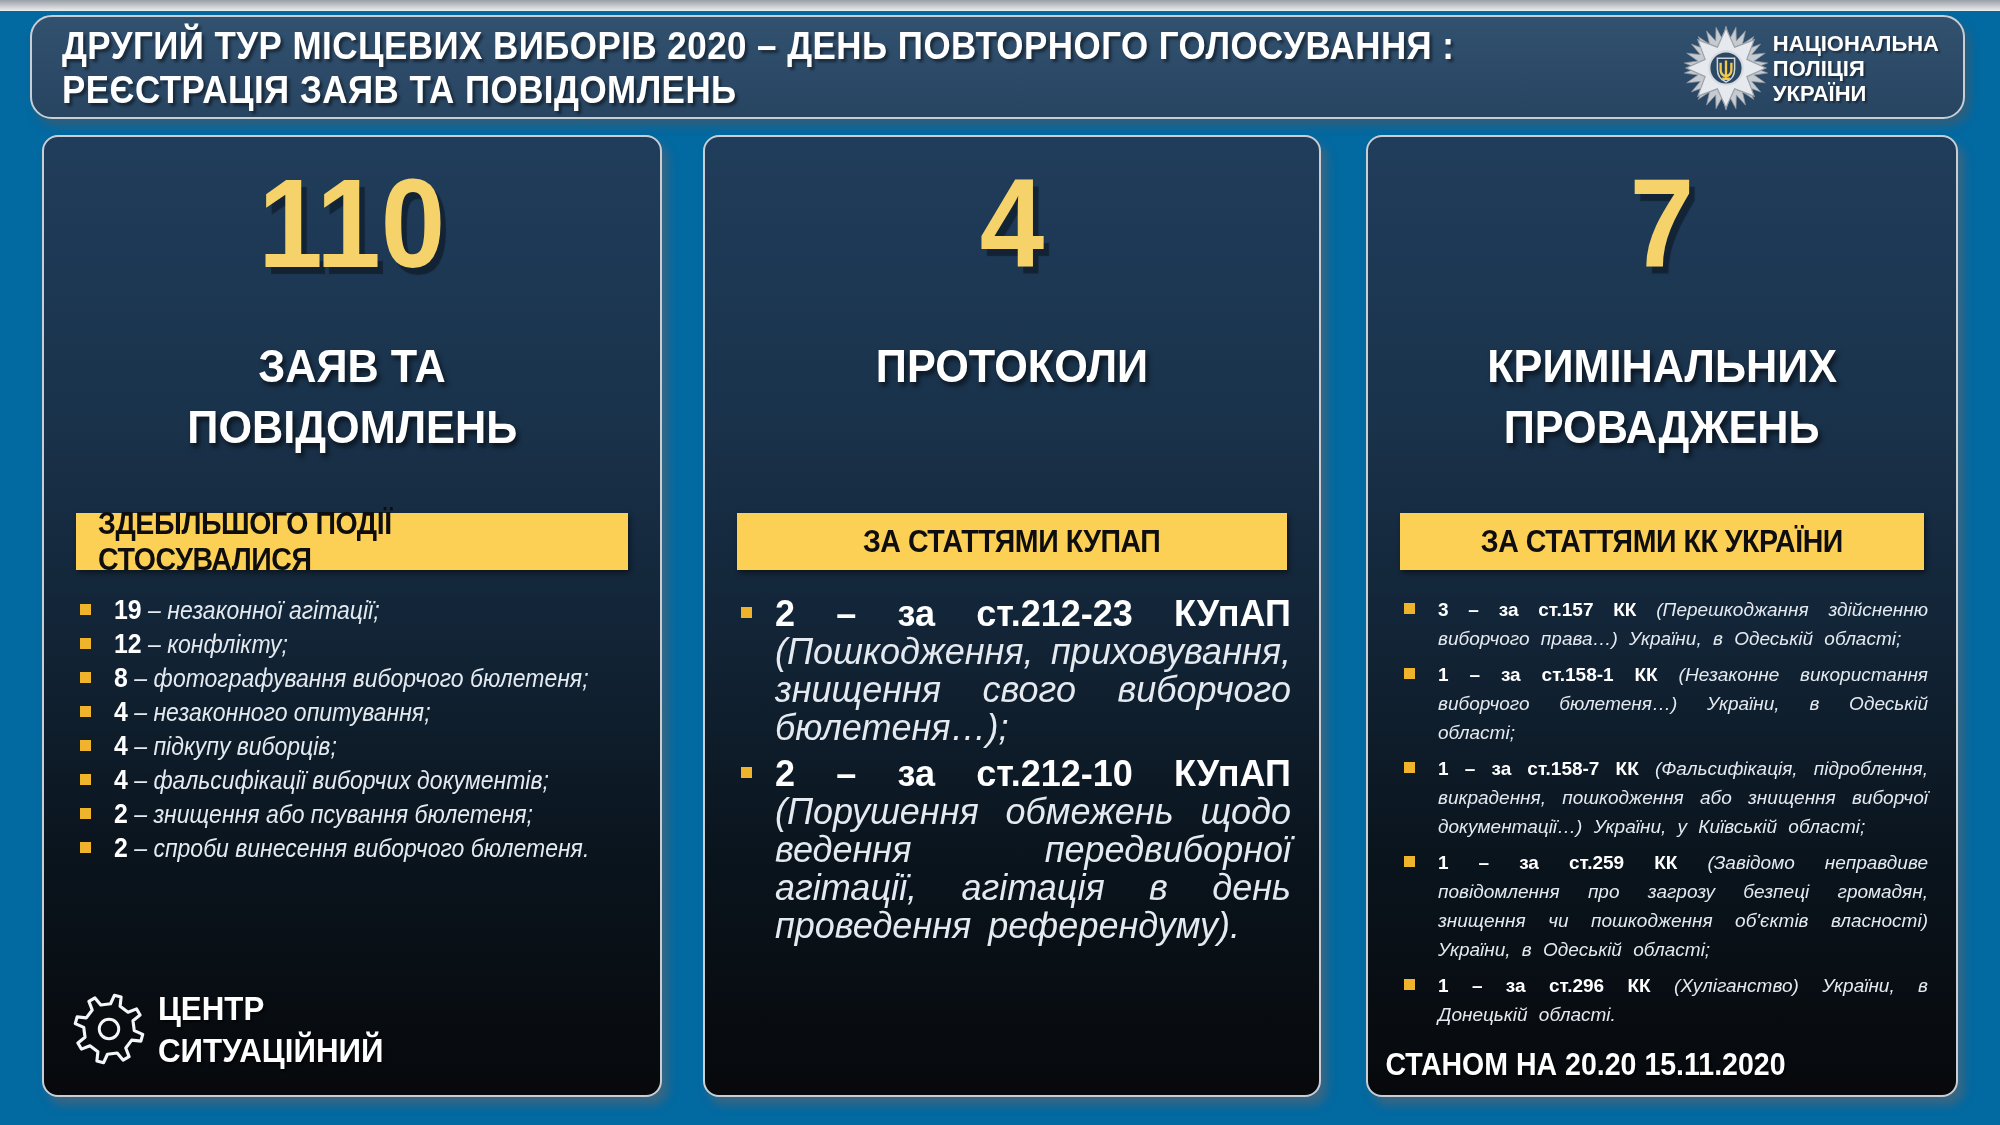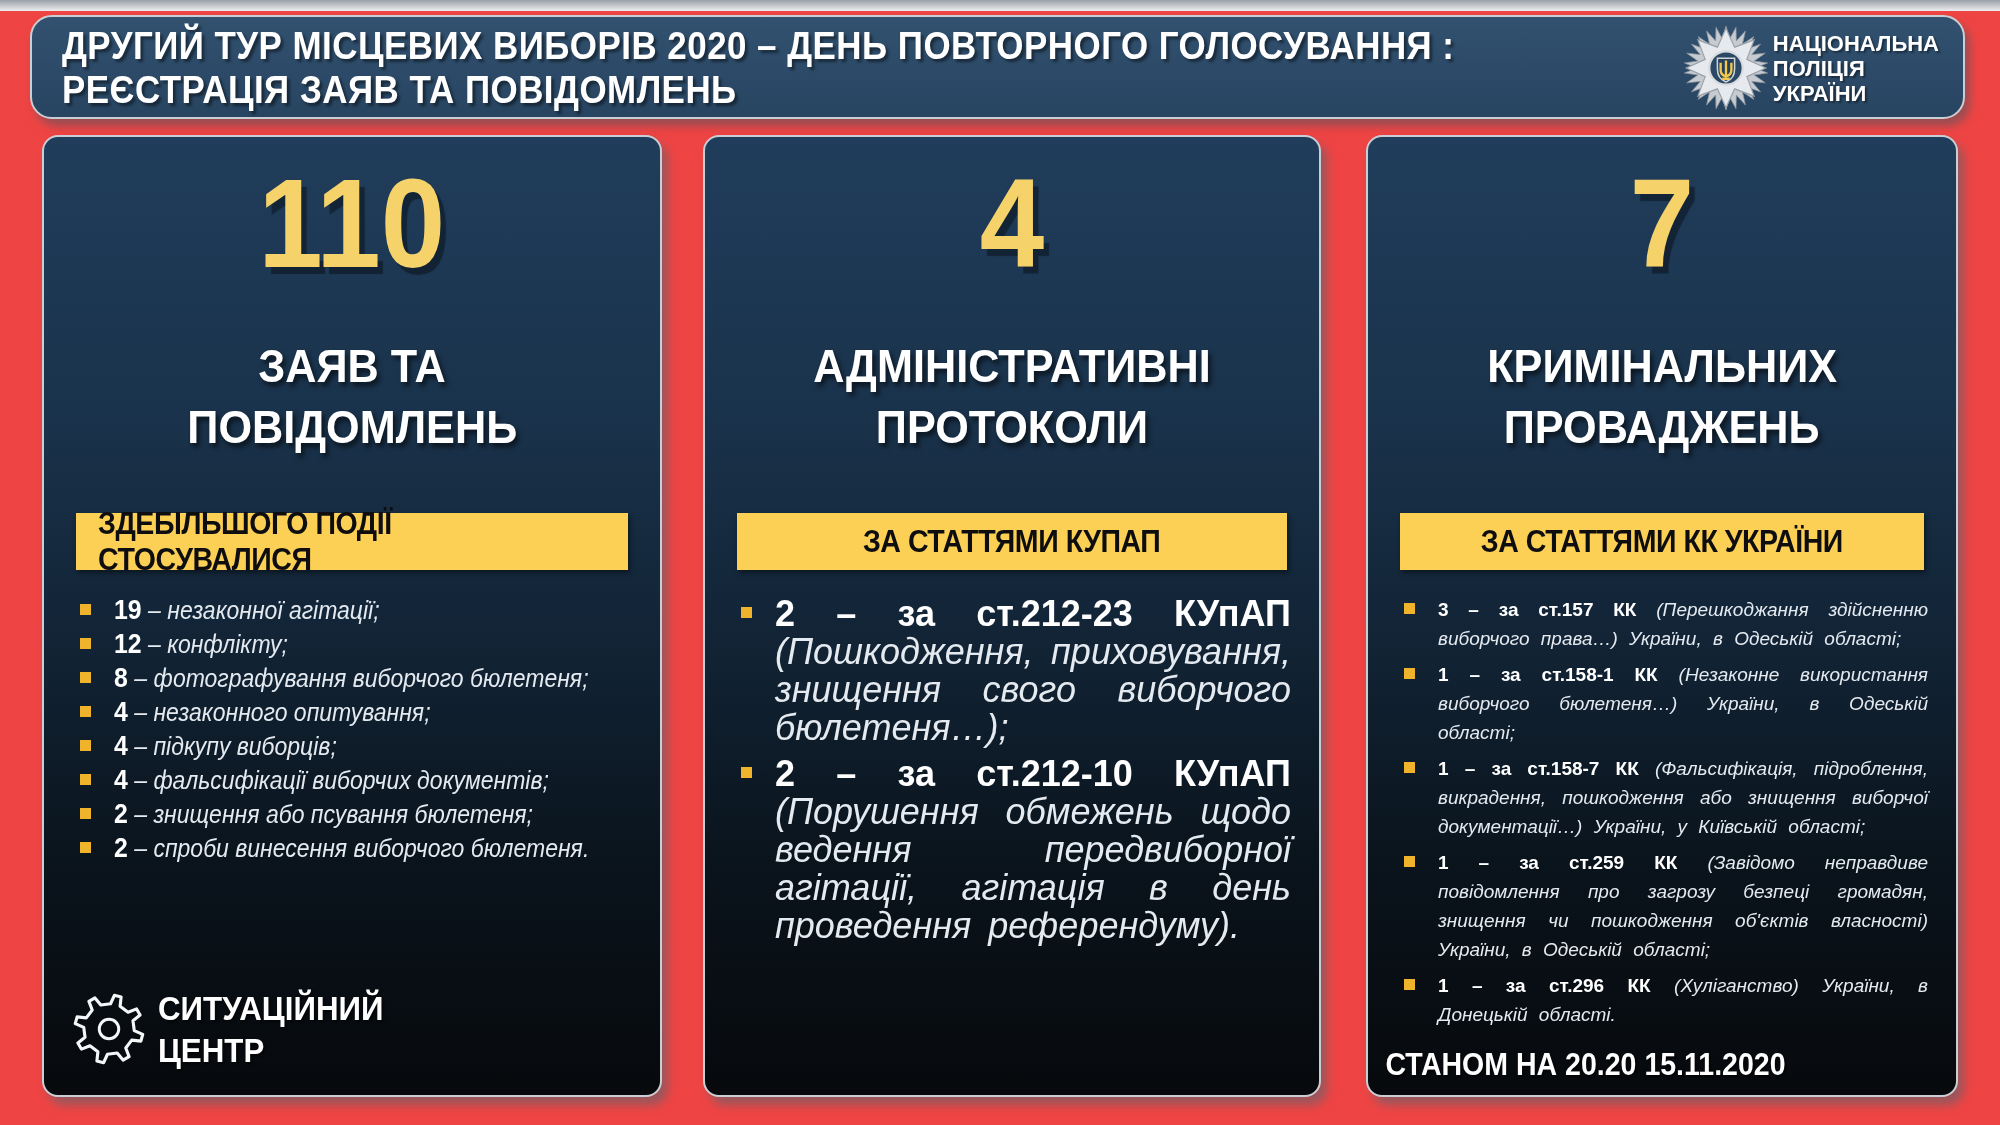--- a/index.html
+++ b/index.html
@@ -1,16 +1,16 @@
 <!DOCTYPE html>
 <html style="--header-bg: #2c4a68; --card-top: #203d5b; --card-mid: #122436; --card-bottom: #07090c; --accent-yellow: #f5d36a; --banner-yellow: #fccf55; --bullet-yellow: #f0b32c; --text-light: #e4eaf0; --banner-text: #0e0e10; --edge-silver: #c9ced4;"><head>
 <meta charset="utf-8">
 <style>
   html,body{margin:0;padding:0;background:#fff;}
-  .stage{position:relative;width:2000px;height:1125px;background:#ef4444;overflow:hidden;
+  .stage{position:relative;width:2000px;height:1125px;background:#0369a1;overflow:hidden;
          font-family:"Liberation Sans","DejaVu Sans",sans-serif;}
   .top-strip{position:absolute;left:0;top:0;width:2000px;height:11px;
          background:linear-gradient(180deg,#999fa6 0%,#c7cbcf 55%,#eceeef 100%);}
   
   .header{position:absolute;left:30px;top:15px;width:1935px;height:104px;
           background:linear-gradient(180deg,#31516f 0%,var(--header-bg,#2c4a68) 60%,#274460 100%);
           border:2px solid var(--edge-silver,#c9ced4);border-radius:22px;
           box-shadow:5px 7px 9px rgba(80,85,92,.55);box-sizing:border-box;}
   .header-titles{position:absolute;left:30px;top:7px;color:#fff;font-weight:700;}
   .hline{font-size:38px;line-height:44px;letter-spacing:.5px;
@@ -106,30 +106,29 @@
       <div class="li"><span class="bullet"></span><span class="row sqz-l"><b>4</b> <i>– фальсифікації виборчих документів;</i></span></div>
       <div class="li"><span class="bullet"></span><span class="row sqz-l"><b>2</b> <i>– знищення або псування бюлетеня;</i></span></div>
       <div class="li"><span class="bullet"></span><span class="row sqz-l"><b>2</b> <i>– спроби винесення виборчого бюлетеня.</i></span></div>
     </div>
     <div class="sit-footer">
       <svg width="78" height="78" viewBox="0 0 80 80">
         <path id="gear-path" fill="none" stroke="#f4f6f8" stroke-width="3.2" stroke-linejoin="round" d="M65.9,41.6L74.6,45.5L72.7,52.4L63.3,51.4L57.2,59.5L60.6,68.3L54.4,71.9L48.4,64.6L38.4,65.9L34.5,74.6L27.6,72.7L28.6,63.3L20.5,57.2L11.7,60.6L8.1,54.4L15.4,48.4L14.1,38.4L5.4,34.5L7.3,27.6L16.7,28.6L22.8,20.5L19.4,11.7L25.6,8.1L31.6,15.4L41.6,14.1L45.5,5.4L52.4,7.3L51.4,16.7L59.5,22.8L68.3,19.4L71.9,25.6L64.6,31.6Z"></path>
         <circle cx="40" cy="40" r="10" fill="none" stroke="#f4f6f8" stroke-width="3"></circle>
       </svg>
       <div class="sit-label">
+        <div><span class="sqz-l">ЦЕНТР</span></div>
         <div><span class="sqz-l">СИТУАЦІЙНИЙ</span></div>
-        <div><span class="sqz-l">ЦЕНТР</span></div>
       </div>
     </div>
   </div>
 
   <div class="card card2">
     <div class="card-num"><span class="sqz">4</span></div>
     <div class="card-title">
-      <div><span class="sqz">АДМІНІСТРАТИВНІ</span></div>
       <div><span class="sqz">ПРОТОКОЛИ</span></div>
     </div>
     <div class="banner">
         <span class="sqz">ЗА СТАТТЯМИ КУПАП</span>
       </div>
     <div class="list list-b">
       <div class="li"><span class="bullet"></span><b>2 – за ст.212-23 КУпАП</b> <i>(Пошкодження, приховування, знищення свого виборчого бюлетеня…);</i></div>
       <div class="li"><span class="bullet"></span><b>2 – за ст.212-10 КУпАП</b> <i>(Порушення обмежень щодо ведення передвиборної агітації, агітація в день проведення референдуму).</i></div>
     </div>
   </div>

